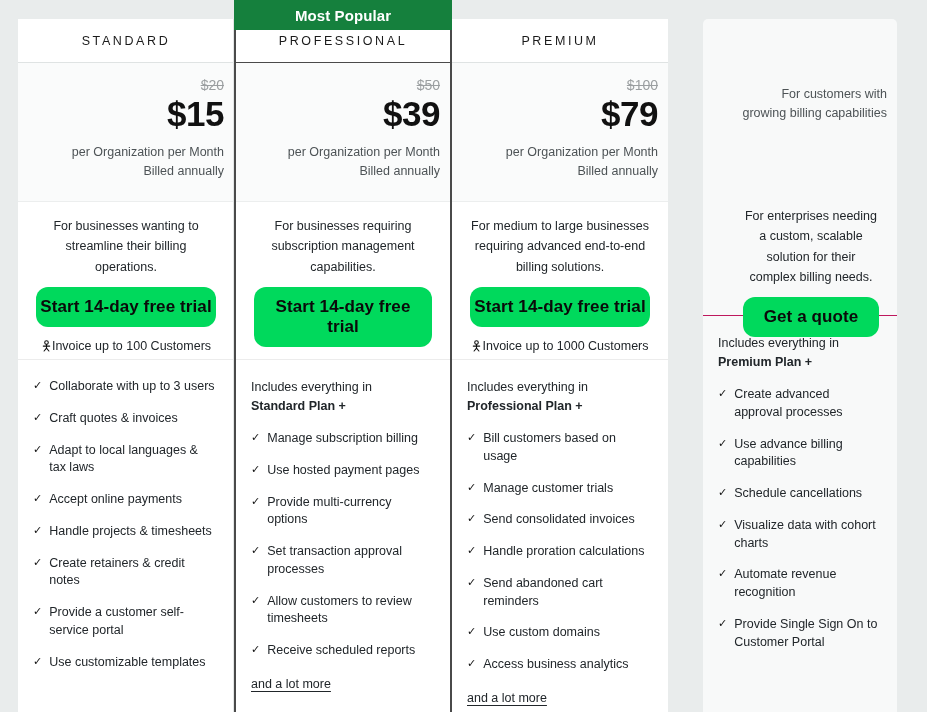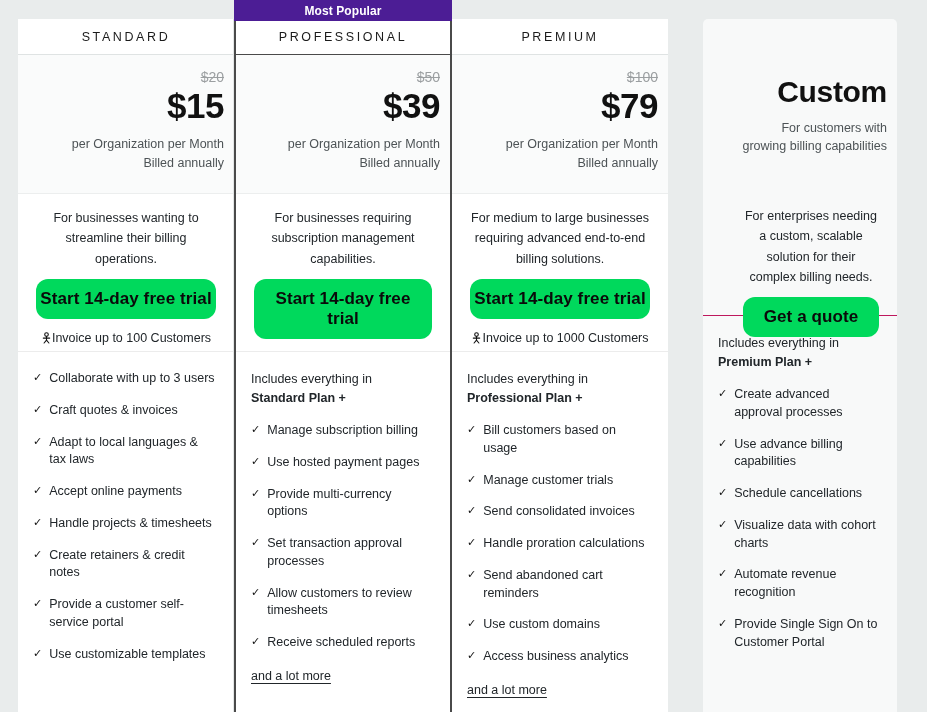--- a/index.html
+++ b/index.html
@@ -59,34 +59,34 @@
     padding-top: 19px;
     width: 219px;
     z-index: 3;
   }
 
   .popular-banner {
     position: absolute;
     top: 0;
     left: -2px;
     right: -2px;
-    height: 21px;
-    background: #4c1d95;
+    height: 30px;
+    background: #15803d;
     color: #ffffff;
-    font-size: 12px;
+    font-size: 15px;
     font-weight: bold;
     letter-spacing: .1px;
     display: flex;
     align-items: center;
     justify-content: center;
   }
 
   
   .plan-head {
-    height: 36px;
+    height: 44px;
     display: flex;
     align-items: center;
     justify-content: center;
     border-bottom: 1px solid #dfe3e3;
     background: #ffffff;
   }
   .card.featured .plan-head { border-bottom: 1px solid #4a4a4a; }
 
   .plan-name {
     font-size: 12.5px;
@@ -405,21 +405,20 @@
             <span>Use custom domains</span>
           </div><div class="feature-item">
             <span class="check-icon">✓</span>
             <span>Access business analytics</span>
           </div><a class="more-link">and a lot more</a></div>
       </div>
     </div>
 
   <div class="card-custom" id="custom-card">
       <div class="price-band">
-        <span class="price custom-word">Custom</span>
         <div class="price-note">
           <div>For customers with</div>
           <div>growing billing capabilities</div>
         </div>
       </div>
       <div class="cta-block">
         <div class="blurb">For enterprises needing a custom, scalable solution for their complex billing needs.</div>
         <button class="cta-button">Get a quote</button>
       </div>
       <div class="features">

